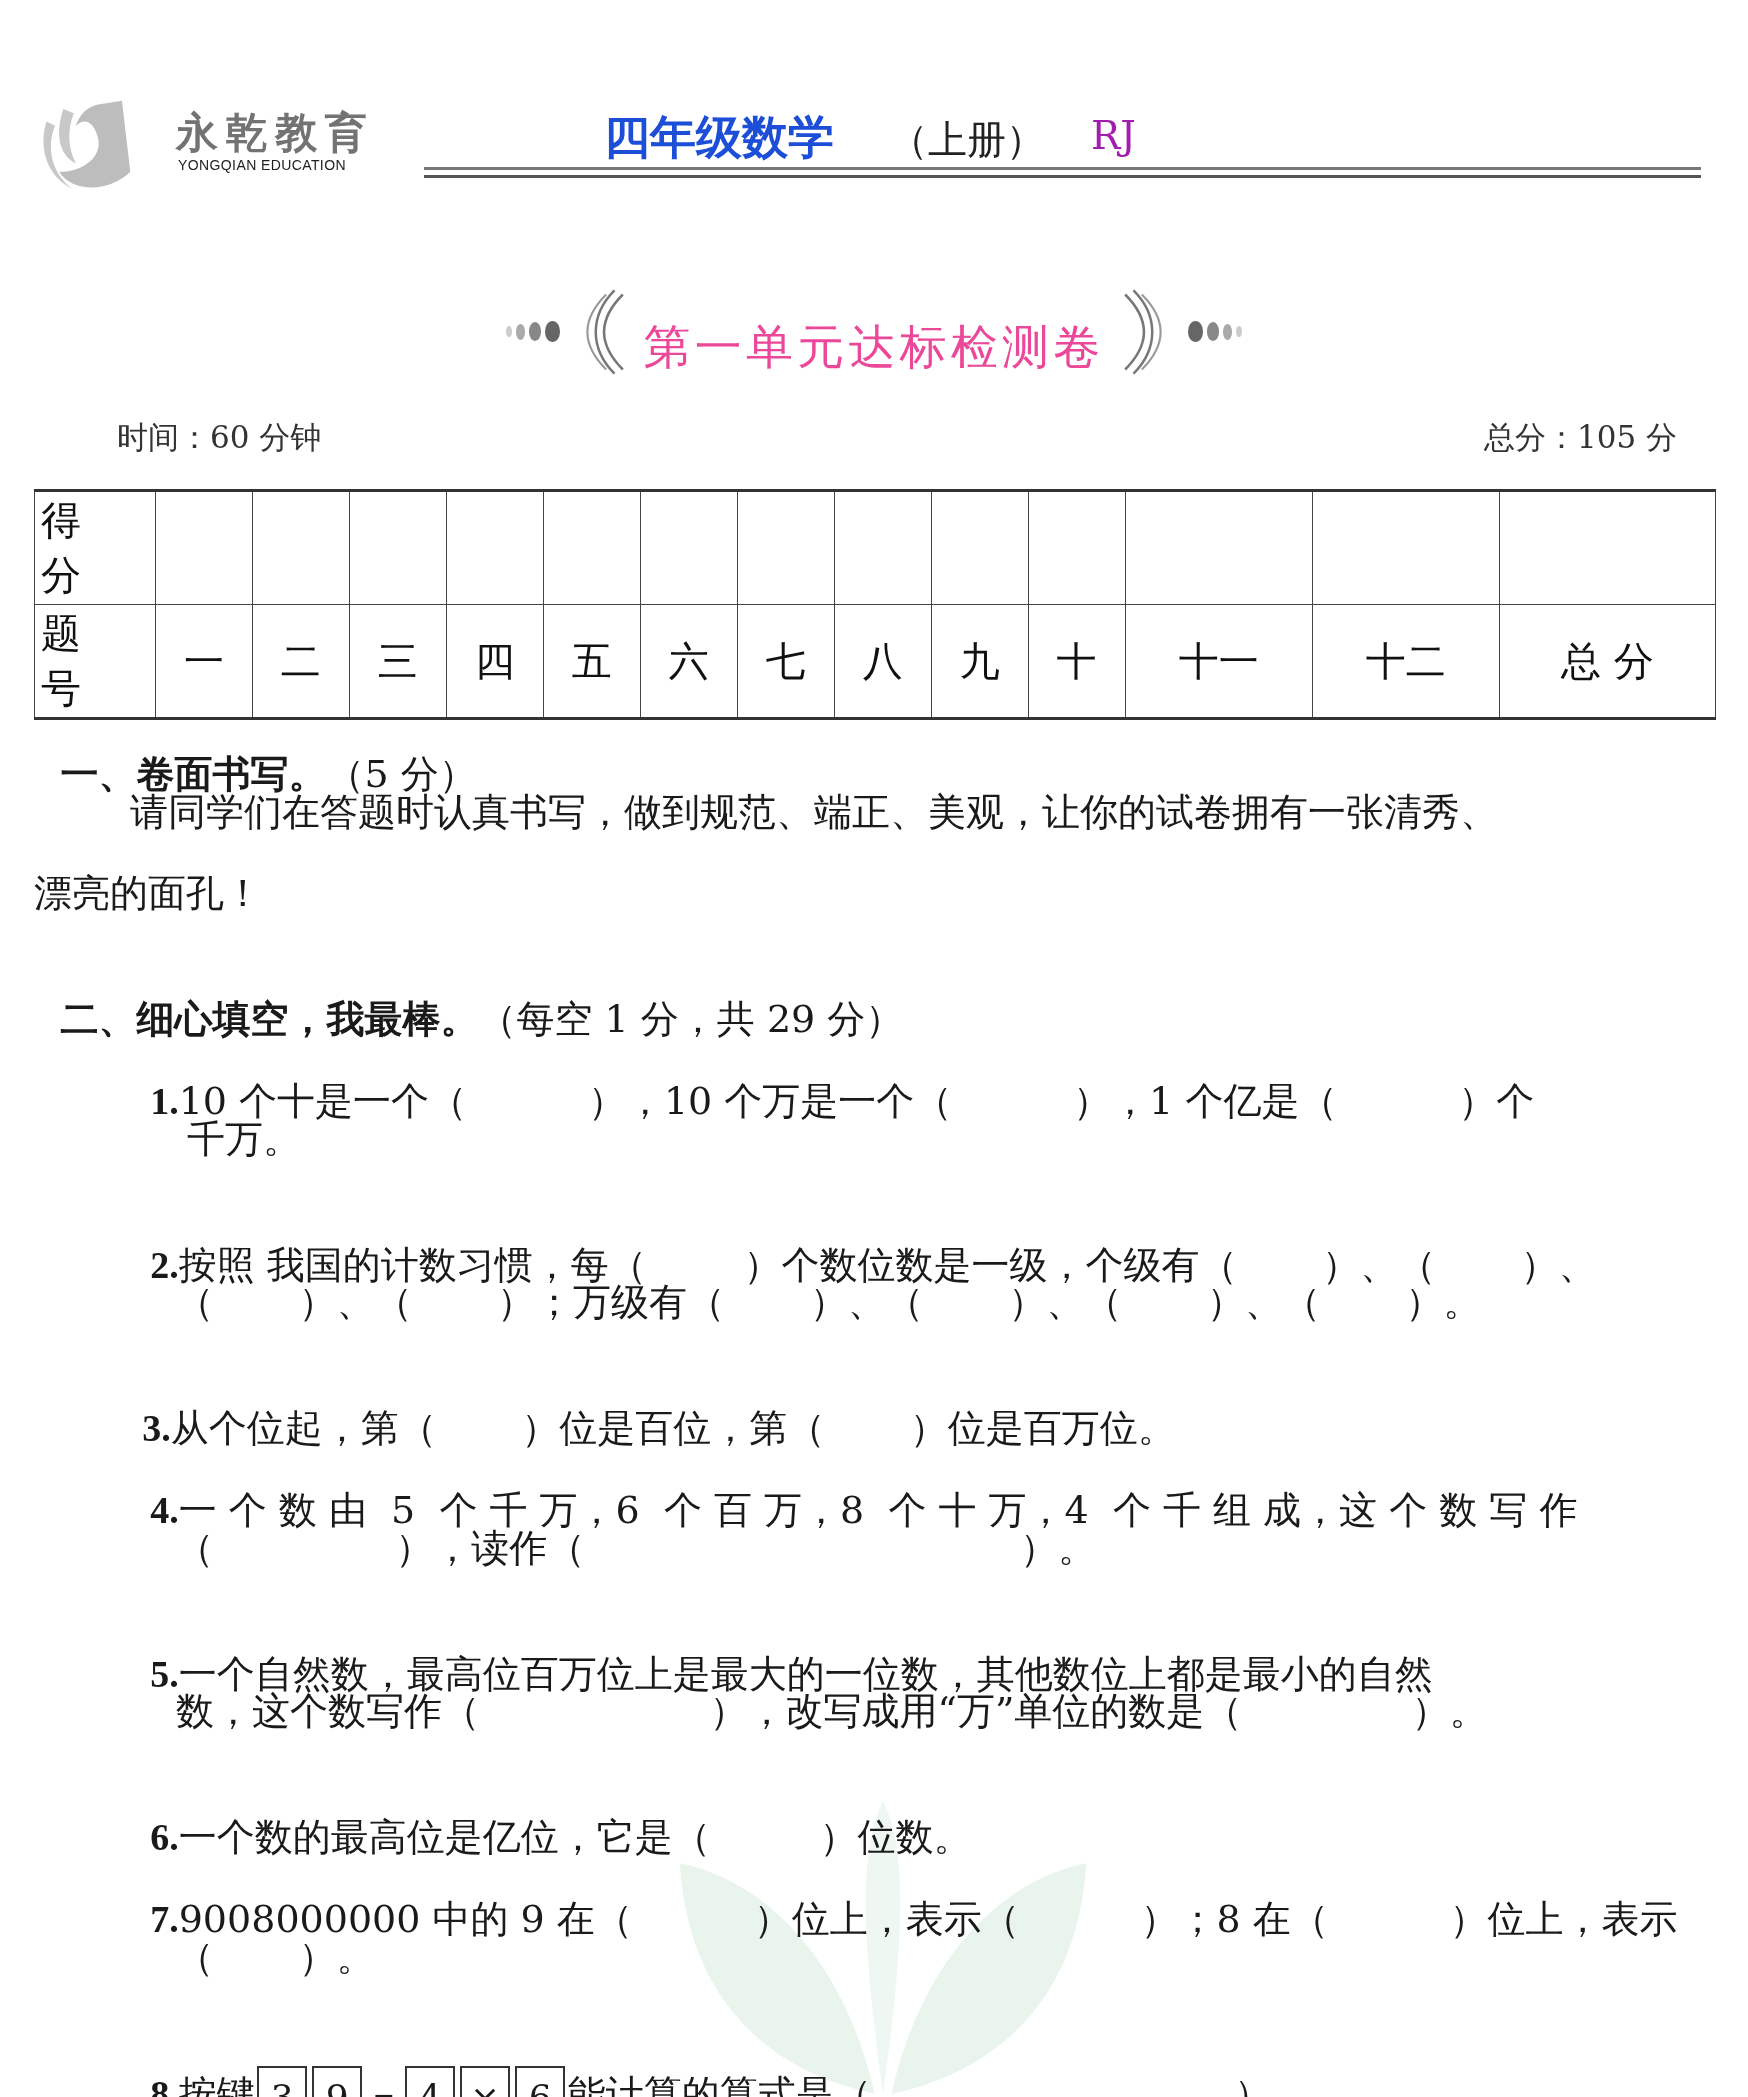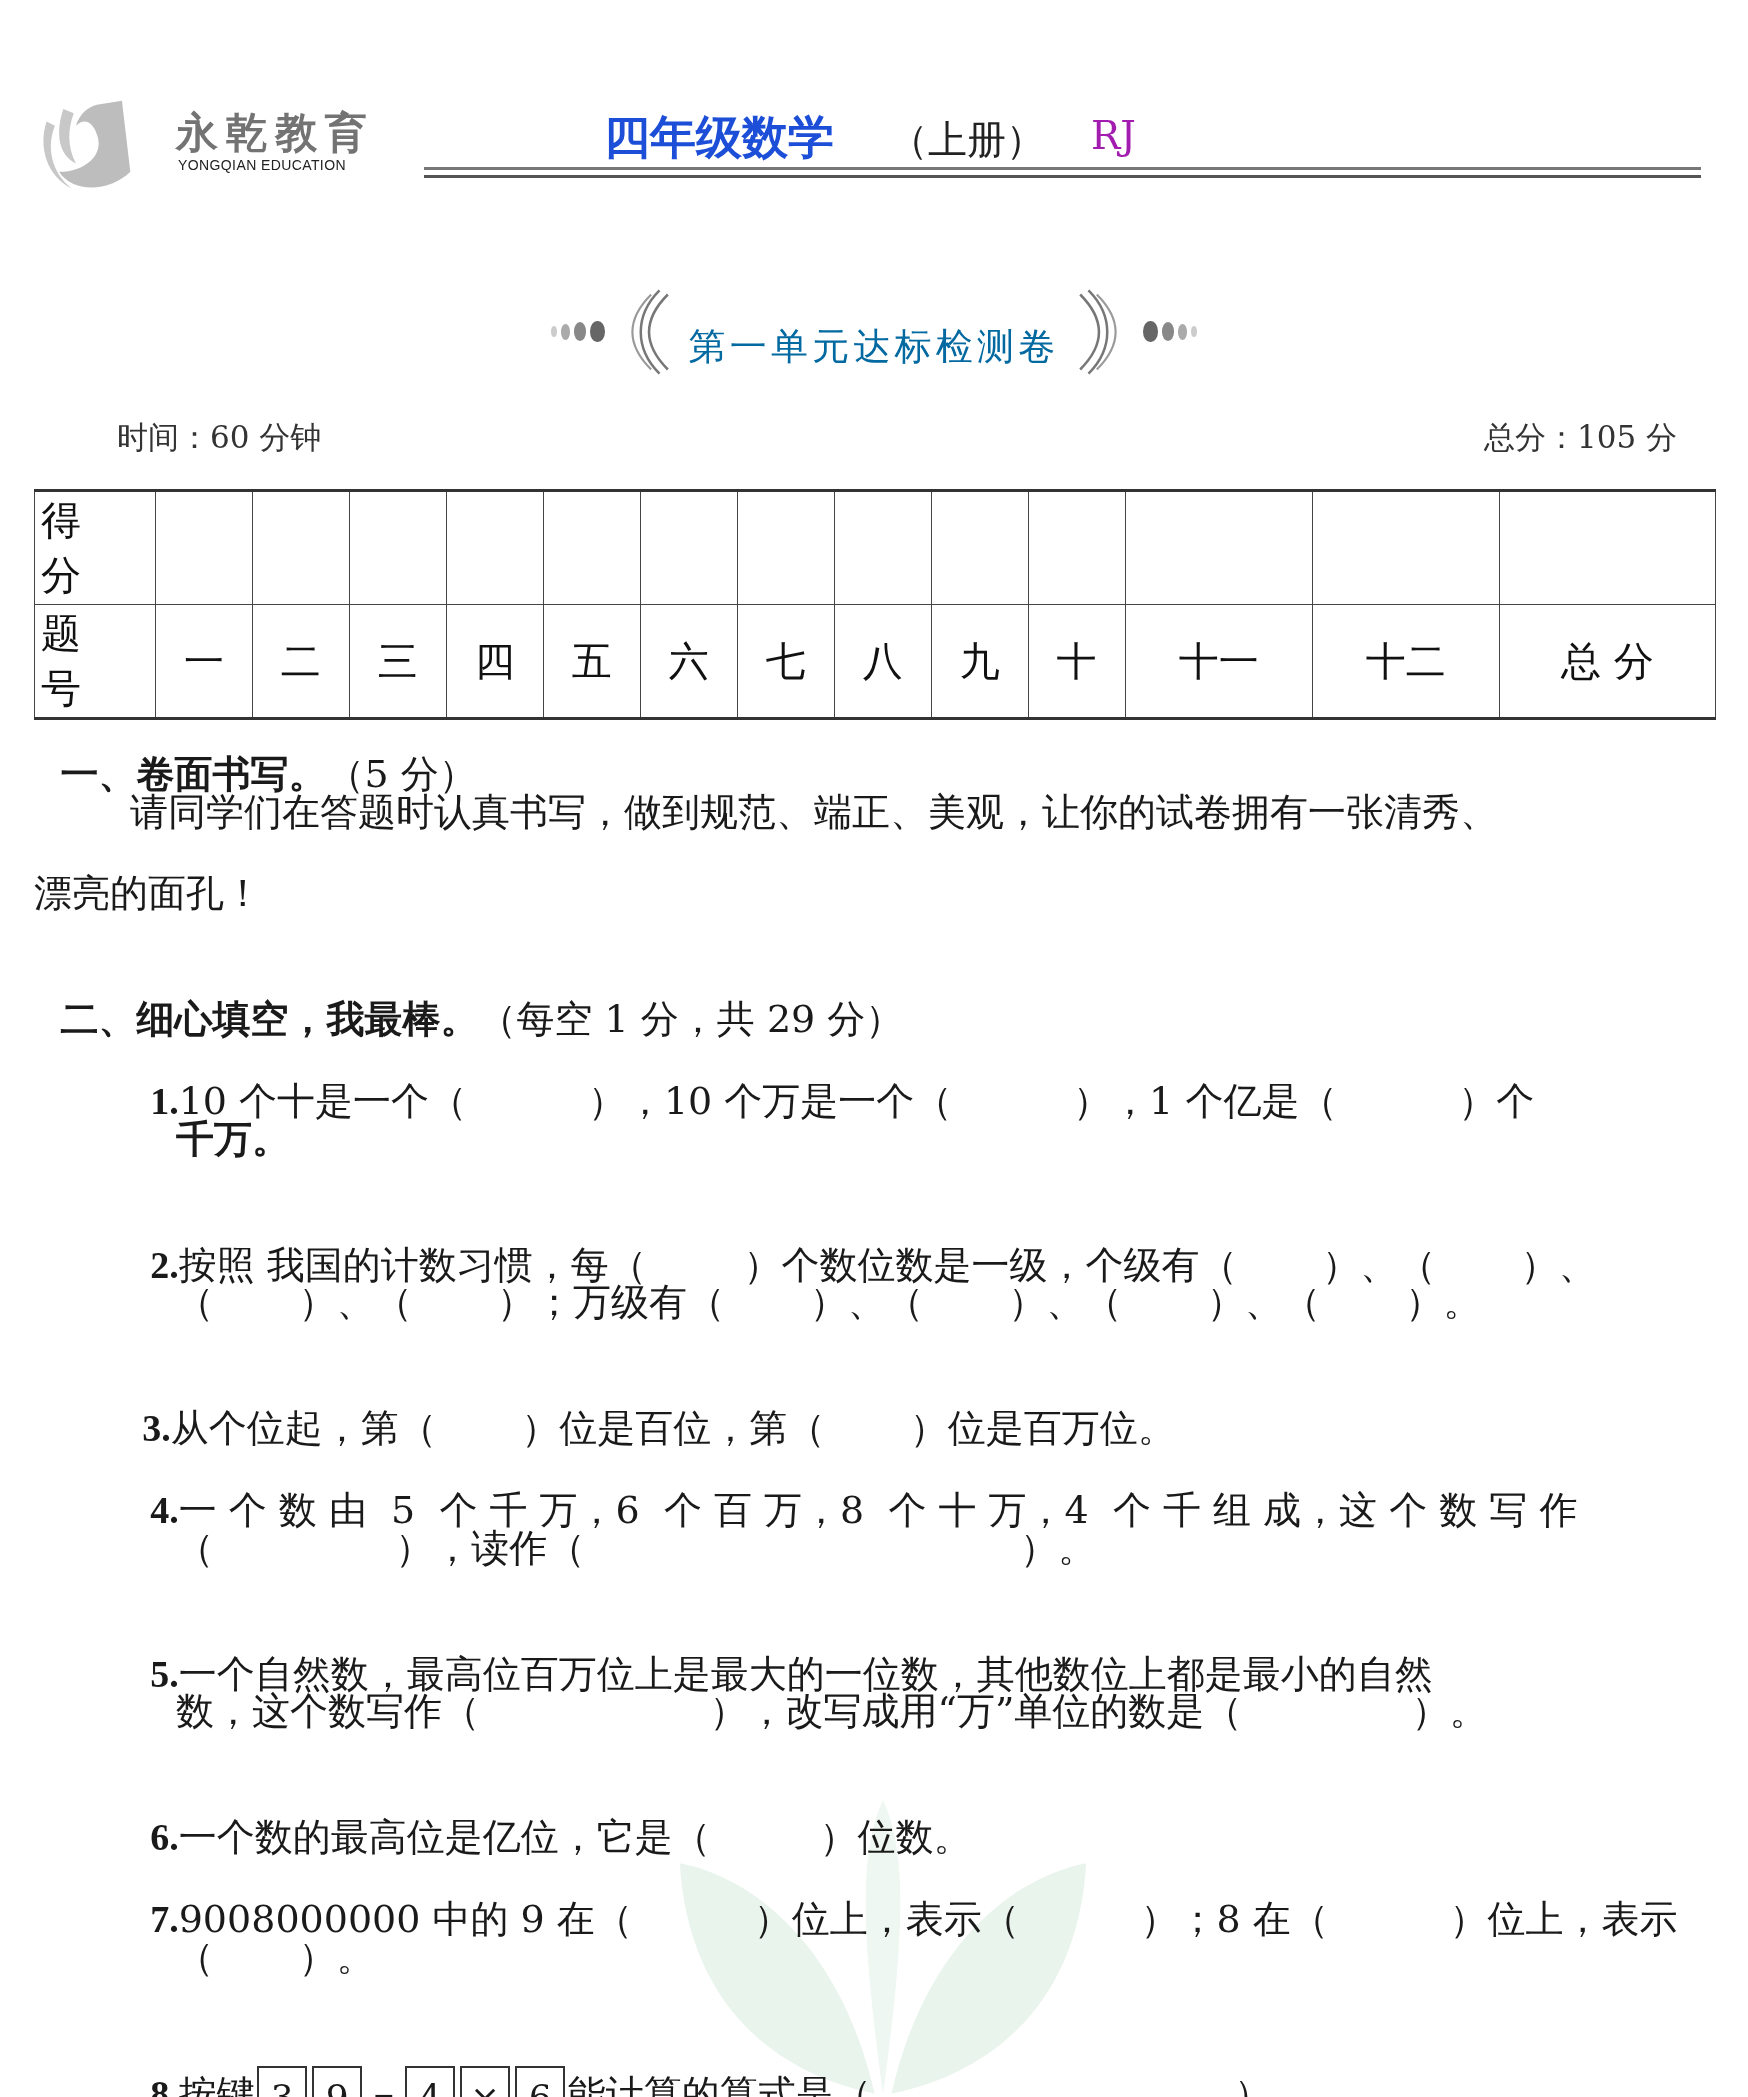--- a/index.html
+++ b/index.html
@@ -12,21 +12,21 @@
   .logo-mark { left: 34px; top: 88px; width: 134px; height: 109px; }
   .logo-cn { left: 176px; top: 105px; font-size: 42px; font-family: "DejaVu Serif", serif; font-weight: bold; letter-spacing: 7.6px; color: #737373; }
   .logo-en { left: 178px; top: 157px; font-size: 14px; font-family: "Liberation Sans", sans-serif; color: #222; letter-spacing: 0.4px; }
   .book-title { left: 604px; top: 107px; font-size: 46px; font-weight: bold; font-family: Liberation Serif, serif; color: #1d4ed8; }
   .book-sub { left: 889px; top: 113px; font-size: 39px; color: #222; text-align: center; }
   .book-ed { left: 1091px; top: 113px; font-size: 39px; color: #a21caf; }
   .header-rule1 { left: 424px; top: 167px; width: 1277px; height: 3.4px; background: #777; }
   .header-rule2 { left: 424px; top: 175px; width: 1277px; height: 2.5px; background: #555; }
   
   .exam-title-wrap { left: 0; top: 277px; width: 1748px; height: 109px; display: flex; align-items: center; justify-content: center; gap: 17px; }
-  .exam-title { font-size: 37px; font-family: "DejaVu Sans", sans-serif; color: #0369a1; letter-spacing: 4.2px; margin-top: 31px; }
+  .exam-title { font-size: 47px; font-family: "DejaVu Sans", sans-serif; color: #ec4899; letter-spacing: 4.2px; margin-top: 31px; }
   .dots { display: flex; gap: 4.2px; align-items: center; }
   .dot { border-radius: 50%; background: #777; }
   
   .meta { top: 417px; font-size: 31px; color: #333; }
   .meta-left { left: 117px; }
   .meta-right { right: 71px; }
   
   table.score { position: absolute; left: 34px; top: 489px; width: 1682px; border-collapse: collapse; }
   table.score td { border: 1.7px solid #444; height: 90px; text-align: center; font-size: 40px; font-family: "DejaVu Sans", sans-serif; color: #111; }
   table.score tr:first-child td { border-top: 3.8px solid #333; }
@@ -135,21 +135,21 @@
 <div class="line" style="left:130px; top:787px;">请同学们在答题时认真书写，做到规范、端正、美观，让你的试卷拥有一张清秀、</div>
 <div class="line" style="left:34px; top:868px;">漂亮的面孔！</div>
 
 <div class="line sec" style="top:950px;">
   <span>二、细心填空，我最棒。</span><span class="pts">（每空 1 分，共 29 分）</span>
 </div>
 
 <div class="line" style="left:126px; top:1032px;">
   <span class="qnum">1.</span><span>10 个十是一个（          ），10 个万是一个（          ），1 个亿是（          ）个</span>
 </div>
-<div class="line" style="left:176px; top:1114px;font-weight:bold;">千万。</div>
+<div class="line" style="left:187px; top:1114px;">千万。</div>
 
 <div class="line" style="left:126px; top:1196px;">
   <span class="qnum">2.</span><span>按照 我国的计数习惯，每（        ）个数位数是一级，个级有（       ）、（       ）、</span>
 </div>
 <div class="line" style="left:176px; top:1277px;">（       ）、（       ）；万级有（       ）、（       ）、（       ）、（       ）。</div>
 
 <div class="line" style="left:118px; top:1359px;">
   <span class="qnum">3.</span><span>从个位起，第（       ）位是百位，第（       ）位是百万位。</span>
 </div>
 

